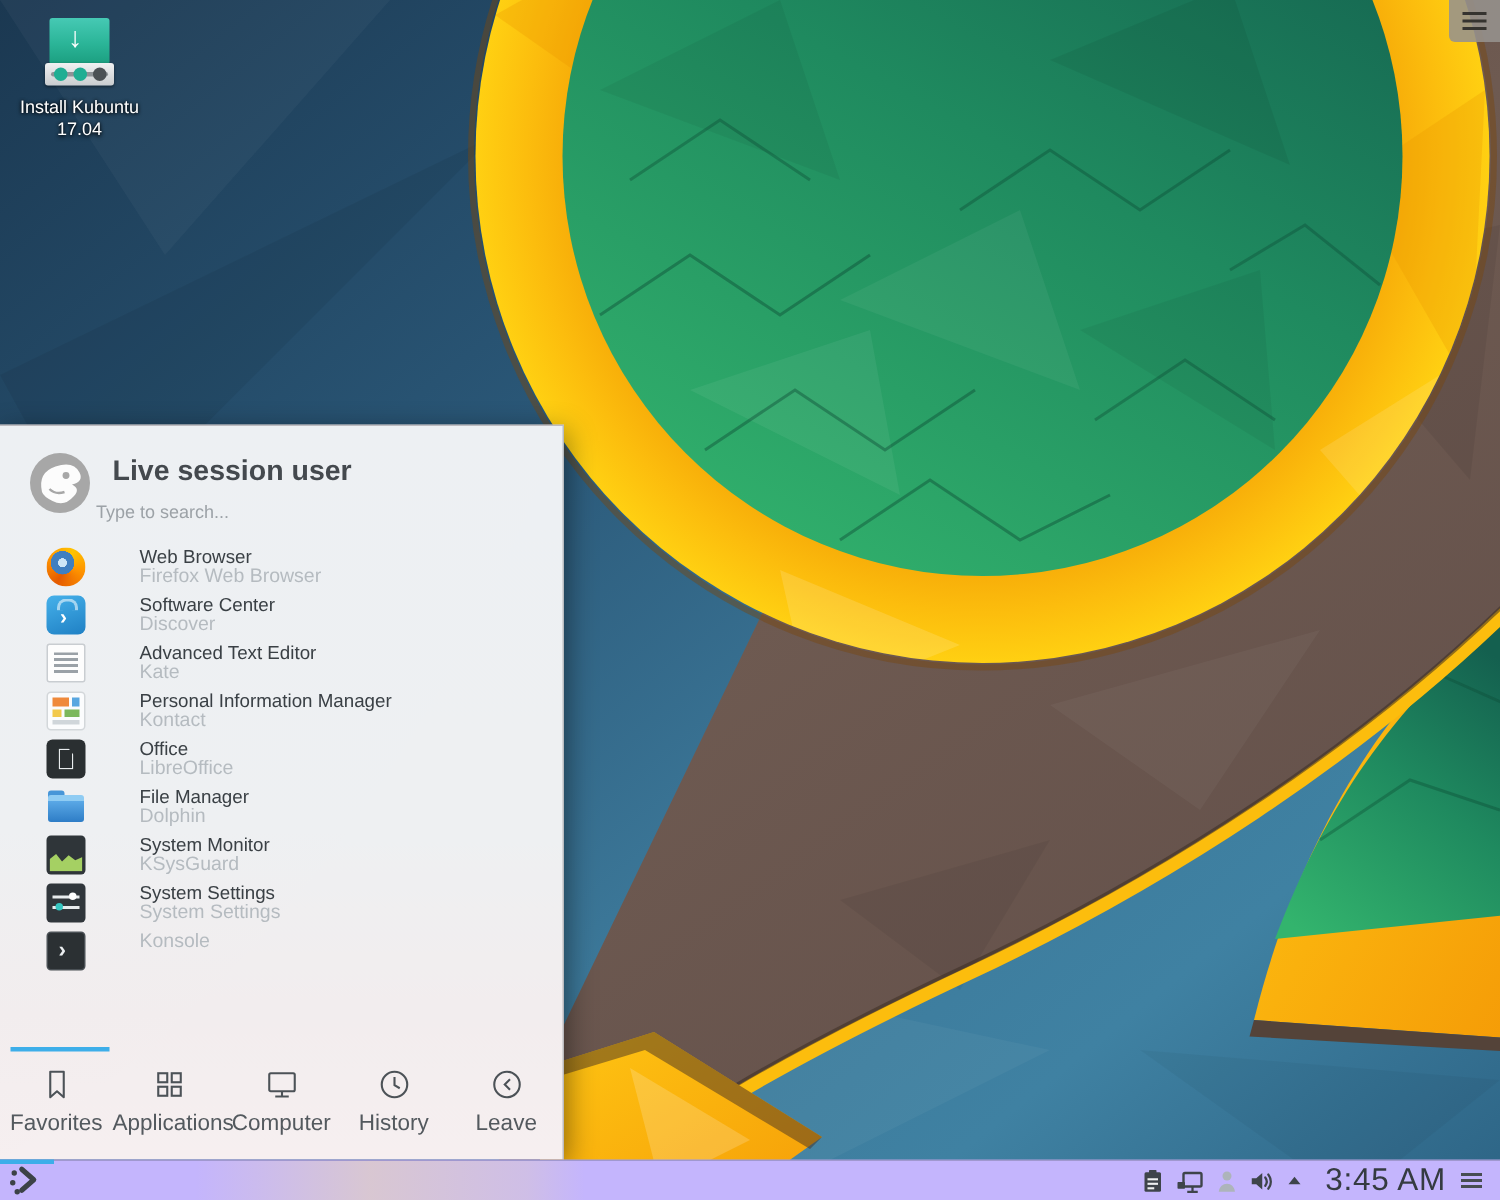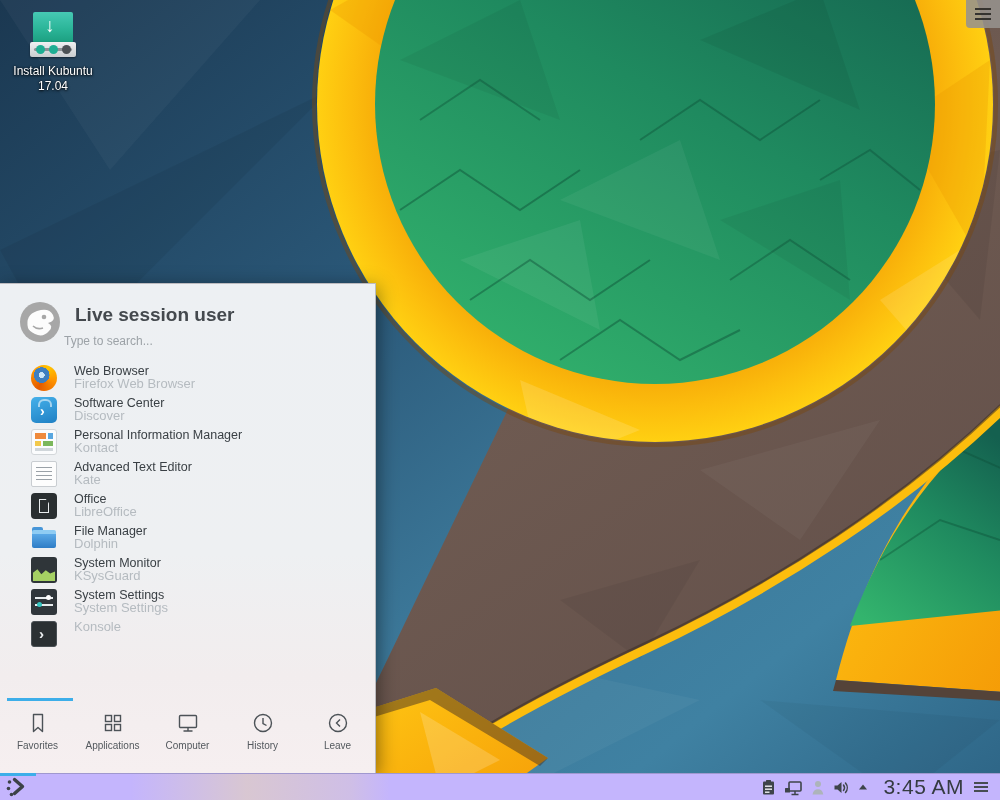--- a/index.html
+++ b/index.html
@@ -31,21 +31,21 @@
             background:linear-gradient(180deg,#edf0f3 0%,#eef0f2 55%,#f2edee 80%,#f6eff0 100%);
             border-right:1px solid rgba(120,125,130,.45);border-top:1px solid rgba(120,125,130,.45);
             box-shadow:2px 4px 18px rgba(0,0,0,.45);}
   #lau-header{position:absolute;left:0;top:0;width:100%;height:76px;}
   #avatar{position:absolute;left:20px;top:18px;width:40px;height:40px;border-radius:50%;background:#a7a7a7;overflow:hidden;}
   #user-name{position:absolute;left:75px;top:20px;font-size:19px;color:#44494e;font-weight:bold;}
   #search-hint{position:absolute;left:64px;top:50px;font-size:12px;color:#9ca2a7;}
 
   #app-list{position:absolute;left:0;top:78px;width:100%;}
   .app-item{position:relative;height:32px;cursor:pointer;}
-  .app-texts{margin-left:74px;padding-top:3px;}
+  .app-texts{margin-left:93px;padding-top:3px;}
   .app-title{font-size:12.5px;line-height:13px;color:#3a4045;}
   .app-sub{font-size:13px;line-height:12px;color:#b5bbc0;}
 
   .app-icon{position:absolute;left:31px;top:3px;width:26px;height:26px;}
   .icon-firefox{border-radius:50%;
     background:
       radial-gradient(circle at 41% 39%, #cde6f7 0 13%, #3f7fc0 14% 35%, rgba(0,0,0,0) 36%),
       conic-gradient(from 210deg at 50% 50%, #e45a00, #ff9500 25%, #ffc400 48%, #ff9500 70%, #e45a00);}
   .icon-discover{background:linear-gradient(160deg,#46b1ea 0%,#1f80c4 100%);border-radius:5px;}
   .icon-discover::before{content:"";position:absolute;left:7px;top:2px;width:10px;height:6px;
@@ -74,21 +74,21 @@
       box-shadow:-9px 7px 0 #35c5c0;}
   .icon-konsole{background:#2b3033;border-radius:3px;border:1px solid #4a5055;box-sizing:border-box;}
   .icon-konsole::after{content:"›";position:absolute;left:7px;top:2px;font-weight:bold;font-size:15px;line-height:19px;color:#eceff1;}
 
   
   #lau-footer{position:absolute;left:0;top:414px;width:100%;height:75px;}
   #active-tab-line{position:absolute;left:7px;top:0;width:66px;height:3px;background:#3daee9;}
   .tab-row{display:flex;padding-top:12px;}
   .tab{width:75px;text-align:center;cursor:pointer;}
   .tab svg{display:block;margin:0 auto;}
-  .tab-label{margin-top:4px;font-size:10px;color:#53595e;}
+  .tab-label{margin-top:4px;font-size:15px;color:#53595e;}
 
   
   #taskbar{position:absolute;left:0;top:773px;width:1000px;height:27px;z-index:4;background:#c4b5fd;
            border-top:1px solid rgba(70,80,90,.28);display:flex;align-items:center;box-sizing:border-box;}
   #tb-tint{position:absolute;left:130px;top:0;width:260px;height:100%;pointer-events:none;
            background:linear-gradient(90deg,rgba(250,228,140,0),rgba(250,228,140,.38) 45%,rgba(250,228,140,.2) 85%,rgba(250,228,140,0));}
   #kickoff{position:relative;margin-left:5px;width:30px;height:24px;cursor:pointer;}
   #kickoff-line{position:absolute;left:-5px;top:-2px;width:36px;height:3px;background:#3daee9;}
   #tb-spacer{flex:1;}
   .tray{display:flex;align-items:center;gap:7px;margin-right:8px;}
@@ -237,31 +237,31 @@
           </div>
       </div>
       <div class="app-item">
         <div class="app-icon icon-discover"></div>
         <div class="app-texts">
             <div class="app-title">Software Center</div>
         <div class="app-sub">Discover</div>
           </div>
       </div>
       <div class="app-item">
+        <div class="app-icon icon-kate"></div>
+        <div class="app-texts">
+            <div class="app-title">Advanced Text Editor</div>
+        <div class="app-sub">Kate</div>
+          </div>
+      </div>
+      <div class="app-item">
         <div class="app-icon icon-kontact"></div>
         <div class="app-texts">
             <div class="app-title">Personal Information Manager</div>
         <div class="app-sub">Kontact</div>
-          </div>
-      </div>
-      <div class="app-item">
-        <div class="app-icon icon-kate"></div>
-        <div class="app-texts">
-            <div class="app-title">Advanced Text Editor</div>
-        <div class="app-sub">Kate</div>
           </div>
       </div>
       <div class="app-item">
         <div class="app-icon icon-libreoffice"></div>
         <div class="app-texts">
             <div class="app-title">Office</div>
         <div class="app-sub">LibreOffice</div>
           </div>
       </div>
       <div class="app-item">

